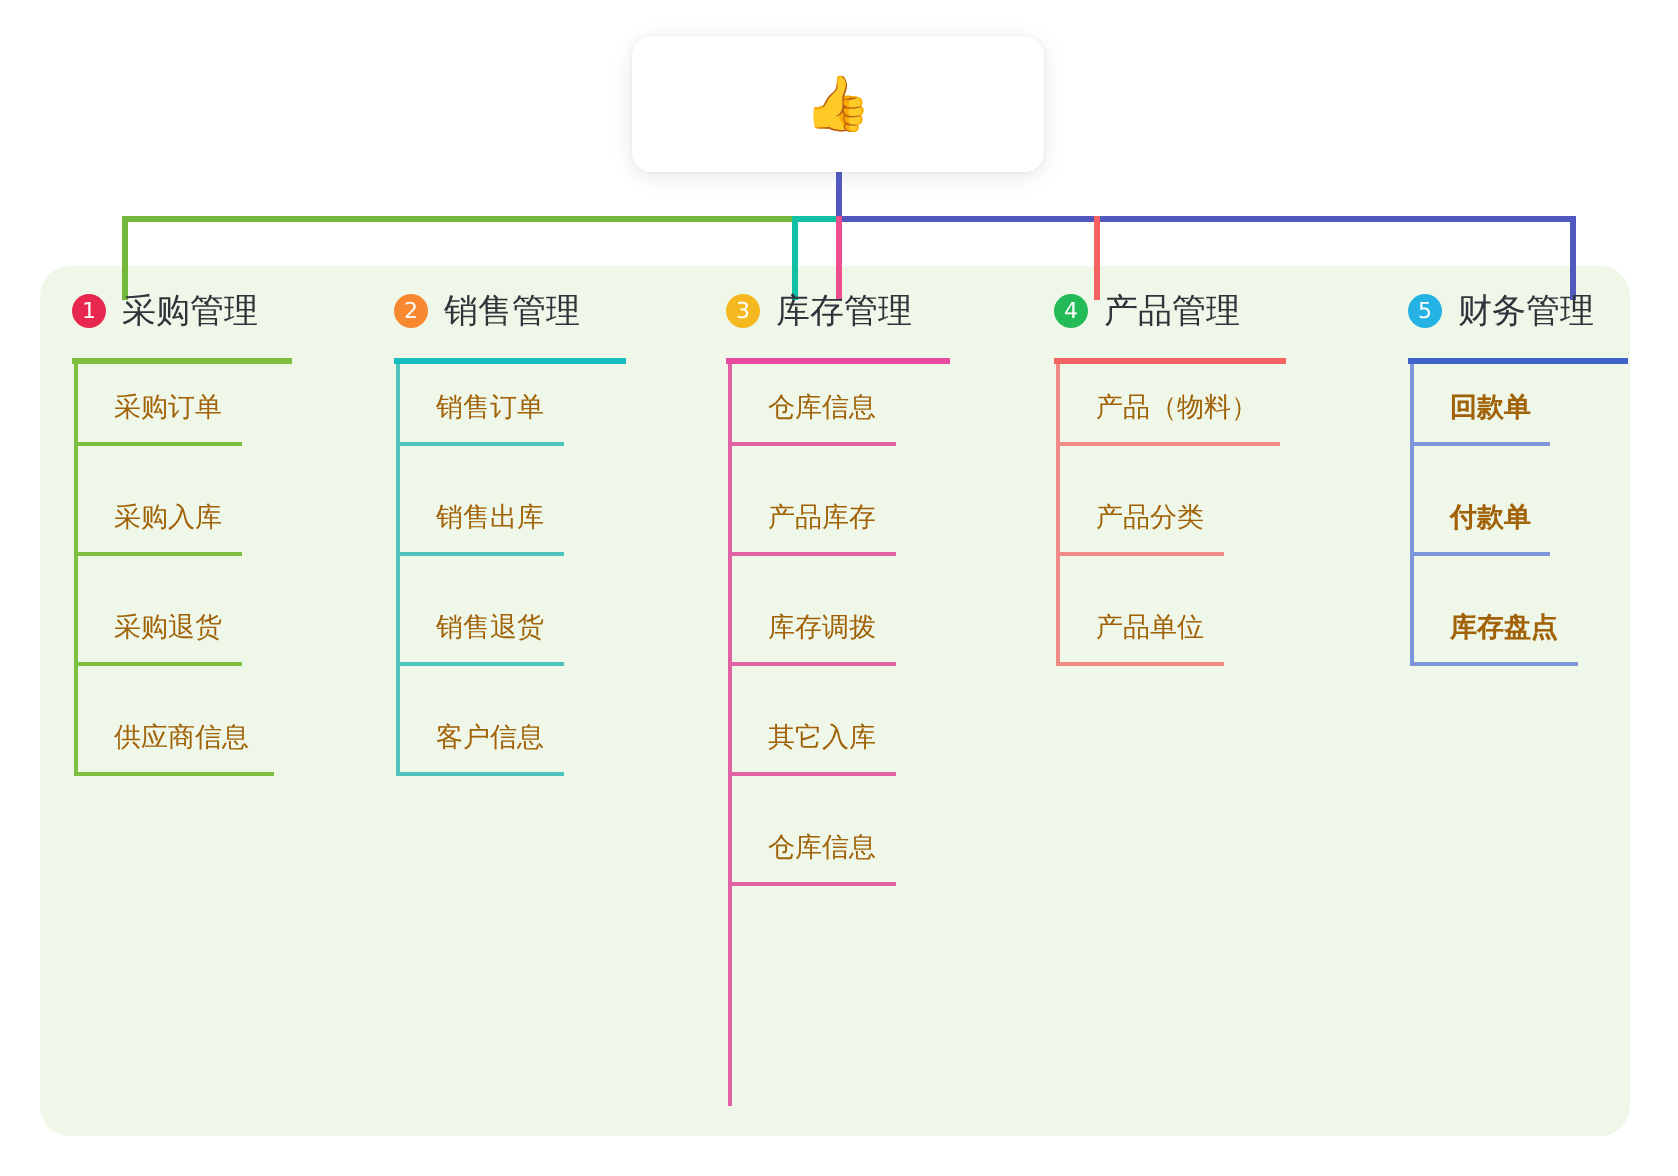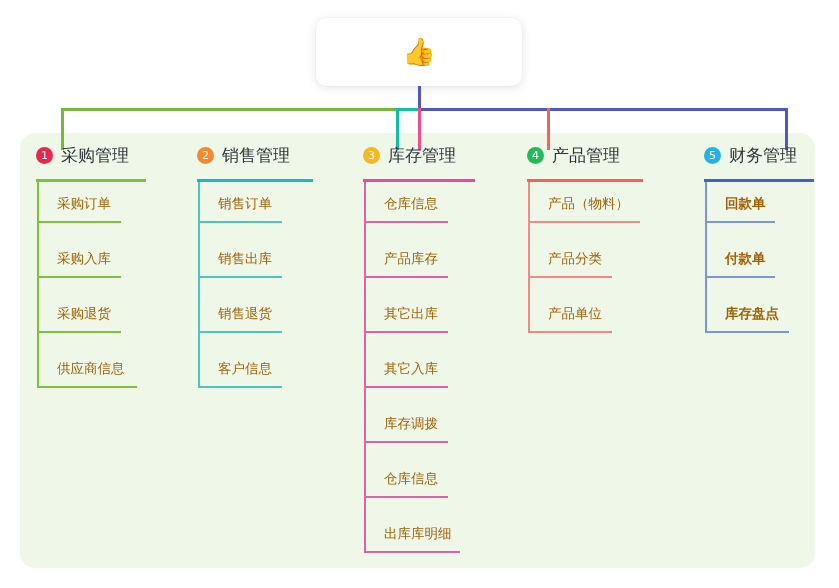--- a/index.html
+++ b/index.html
@@ -165,38 +165,30 @@
           <div class="spine" style="height: 371px; background: rgb(226, 98, 168);"></div>
           <div class="item">
             <span class="item-label">仓库信息</span>
             <div class="item-rule" style="width: 84px; background: rgb(226, 98, 168);"></div>
           </div>
           <div class="item">
             <span class="item-label">产品库存</span>
             <div class="item-rule" style="width: 84px; background: rgb(226, 98, 168);"></div>
           </div>
           <div class="item">
-            <span class="item-label">其它出库</span>
+            <span class="item-label">库存调拨</span>
             <div class="item-rule" style="width: 84px; background: rgb(226, 98, 168);"></div>
           </div>
           <div class="item">
             <span class="item-label">其它入库</span>
             <div class="item-rule" style="width: 84px; background: rgb(226, 98, 168);"></div>
           </div>
           <div class="item">
-            <span class="item-label">库存调拨</span>
-            <div class="item-rule" style="width: 84px; background: rgb(226, 98, 168);"></div>
-          </div>
-          <div class="item">
             <span class="item-label">仓库信息</span>
             <div class="item-rule" style="width: 84px; background: rgb(226, 98, 168);"></div>
-          </div>
-          <div class="item">
-            <span class="item-label">出库库明细</span>
-            <div class="item-rule" style="width: 96px; background: rgb(226, 98, 168);"></div>
           </div>
         </div>
       </div>
       <div class="col" style="left: 519px;">
         <div class="col-head">
           <div class="head-row">
             <span class="badge" style="background: rgb(34, 187, 87);">4</span>
             <span class="head-title">产品管理</span>
           </div>
           <div class="head-rule" style="width: 116px; background: rgb(244, 99, 95);"></div>

